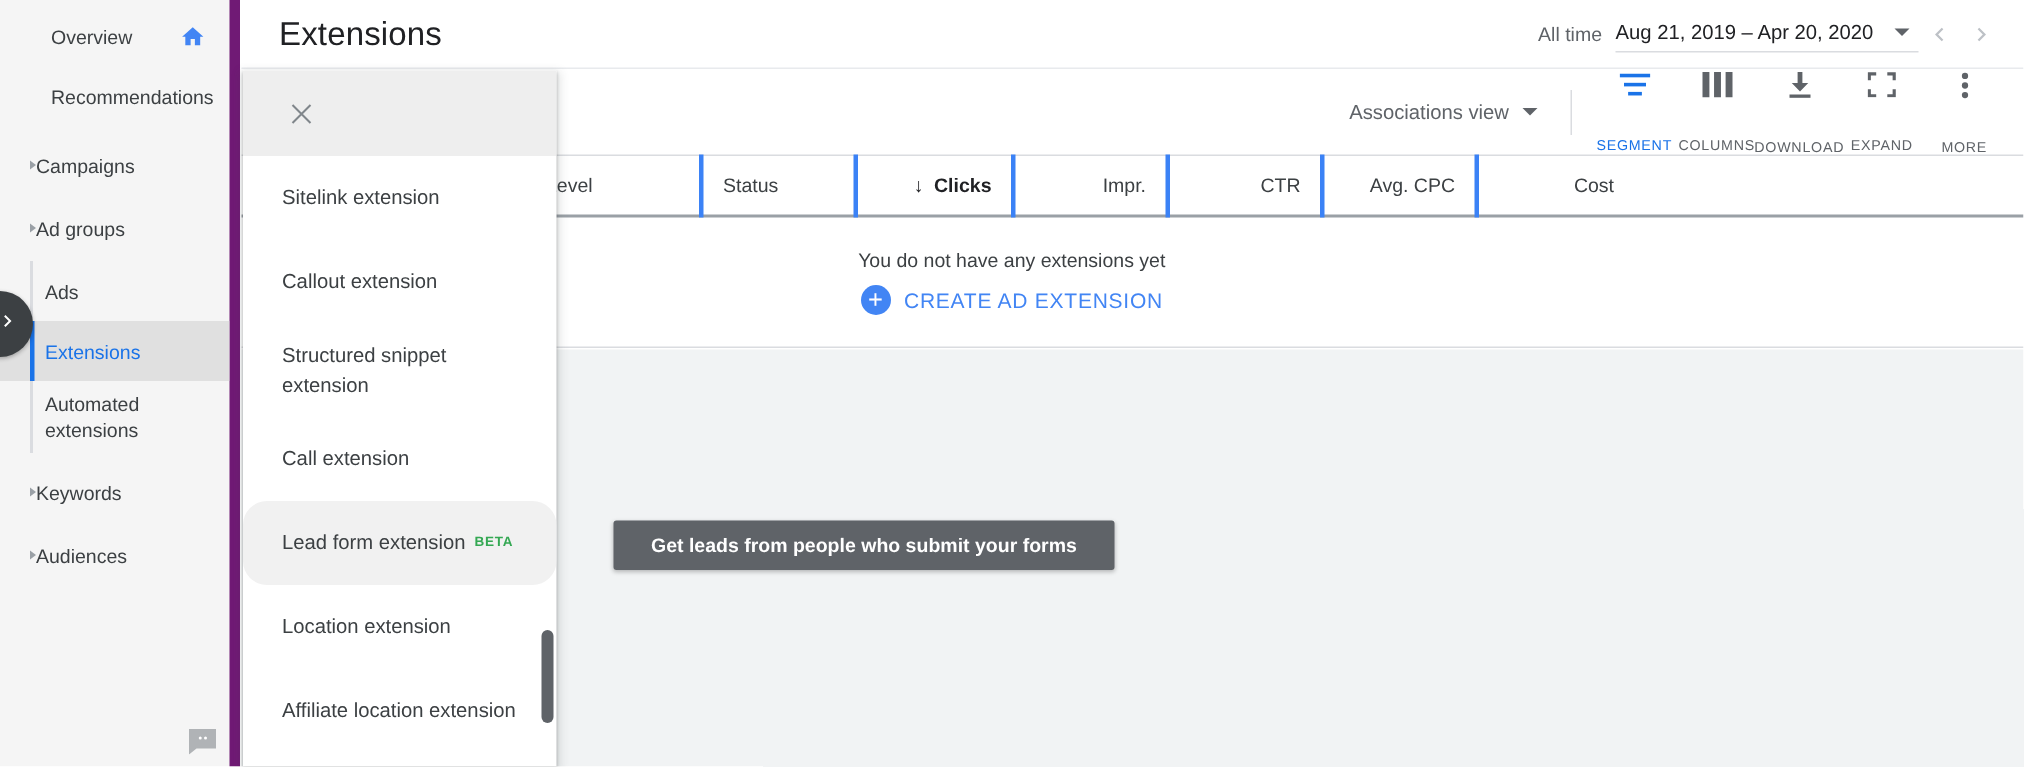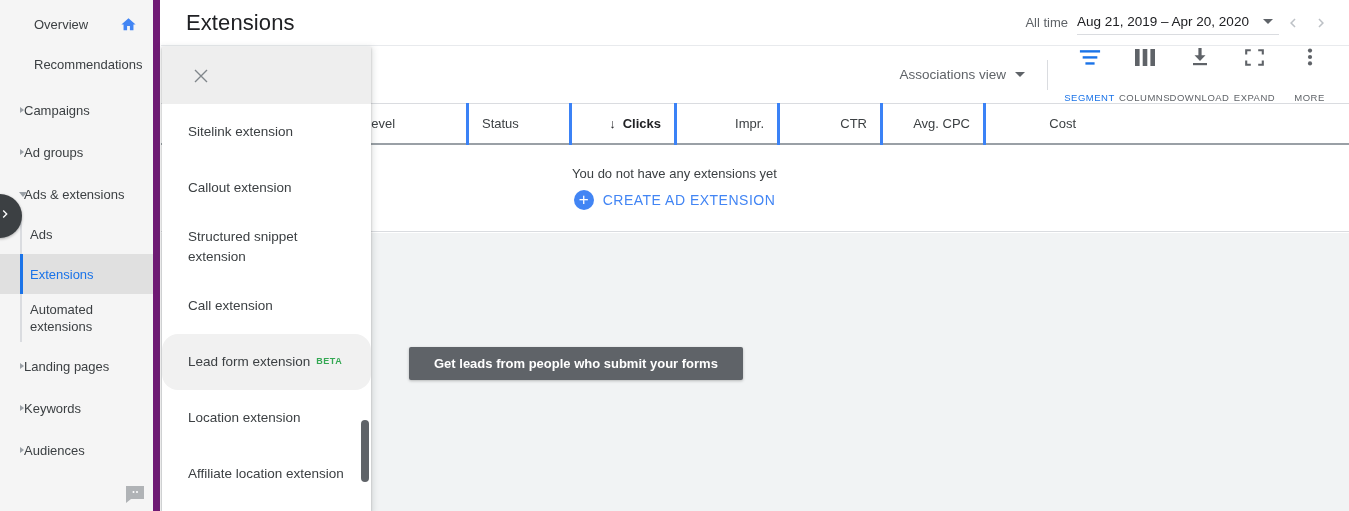--- a/index.html
+++ b/index.html
@@ -313,43 +313,35 @@
 
     <div style="height:2px"></div>
 
     <div class="nav-item">
       <span class="caret"></span>
       <span>Ad groups</span>
     </div>
 
     <div style="height:2px"></div>
 
-    <div class="nav-item">
-      <span class="caret open"></span>
-      <span>Ads &amp; extensions</span>
-    </div>
 
     <div class="sub-group">
       <div class="nav-sub">
         <span>Ads</span>
       </div>
       <div class="nav-sub active">
         <span>Extensions</span>
       </div>
       <div class="nav-sub two-line">
         <span>Automated extensions</span>
       </div>
     </div>
 
     <div style="height:4px"></div>
 
-    <div class="nav-item">
-      <span class="caret"></span>
-      <span>Landing pages</span>
-    </div>
     <div style="height:2px"></div>
     <div class="nav-item">
       <span class="caret"></span>
       <span>Keywords</span>
     </div>
     <div style="height:2px"></div>
     <div class="nav-item">
       <span class="caret"></span>
       <span>Audiences</span>
     </div>

